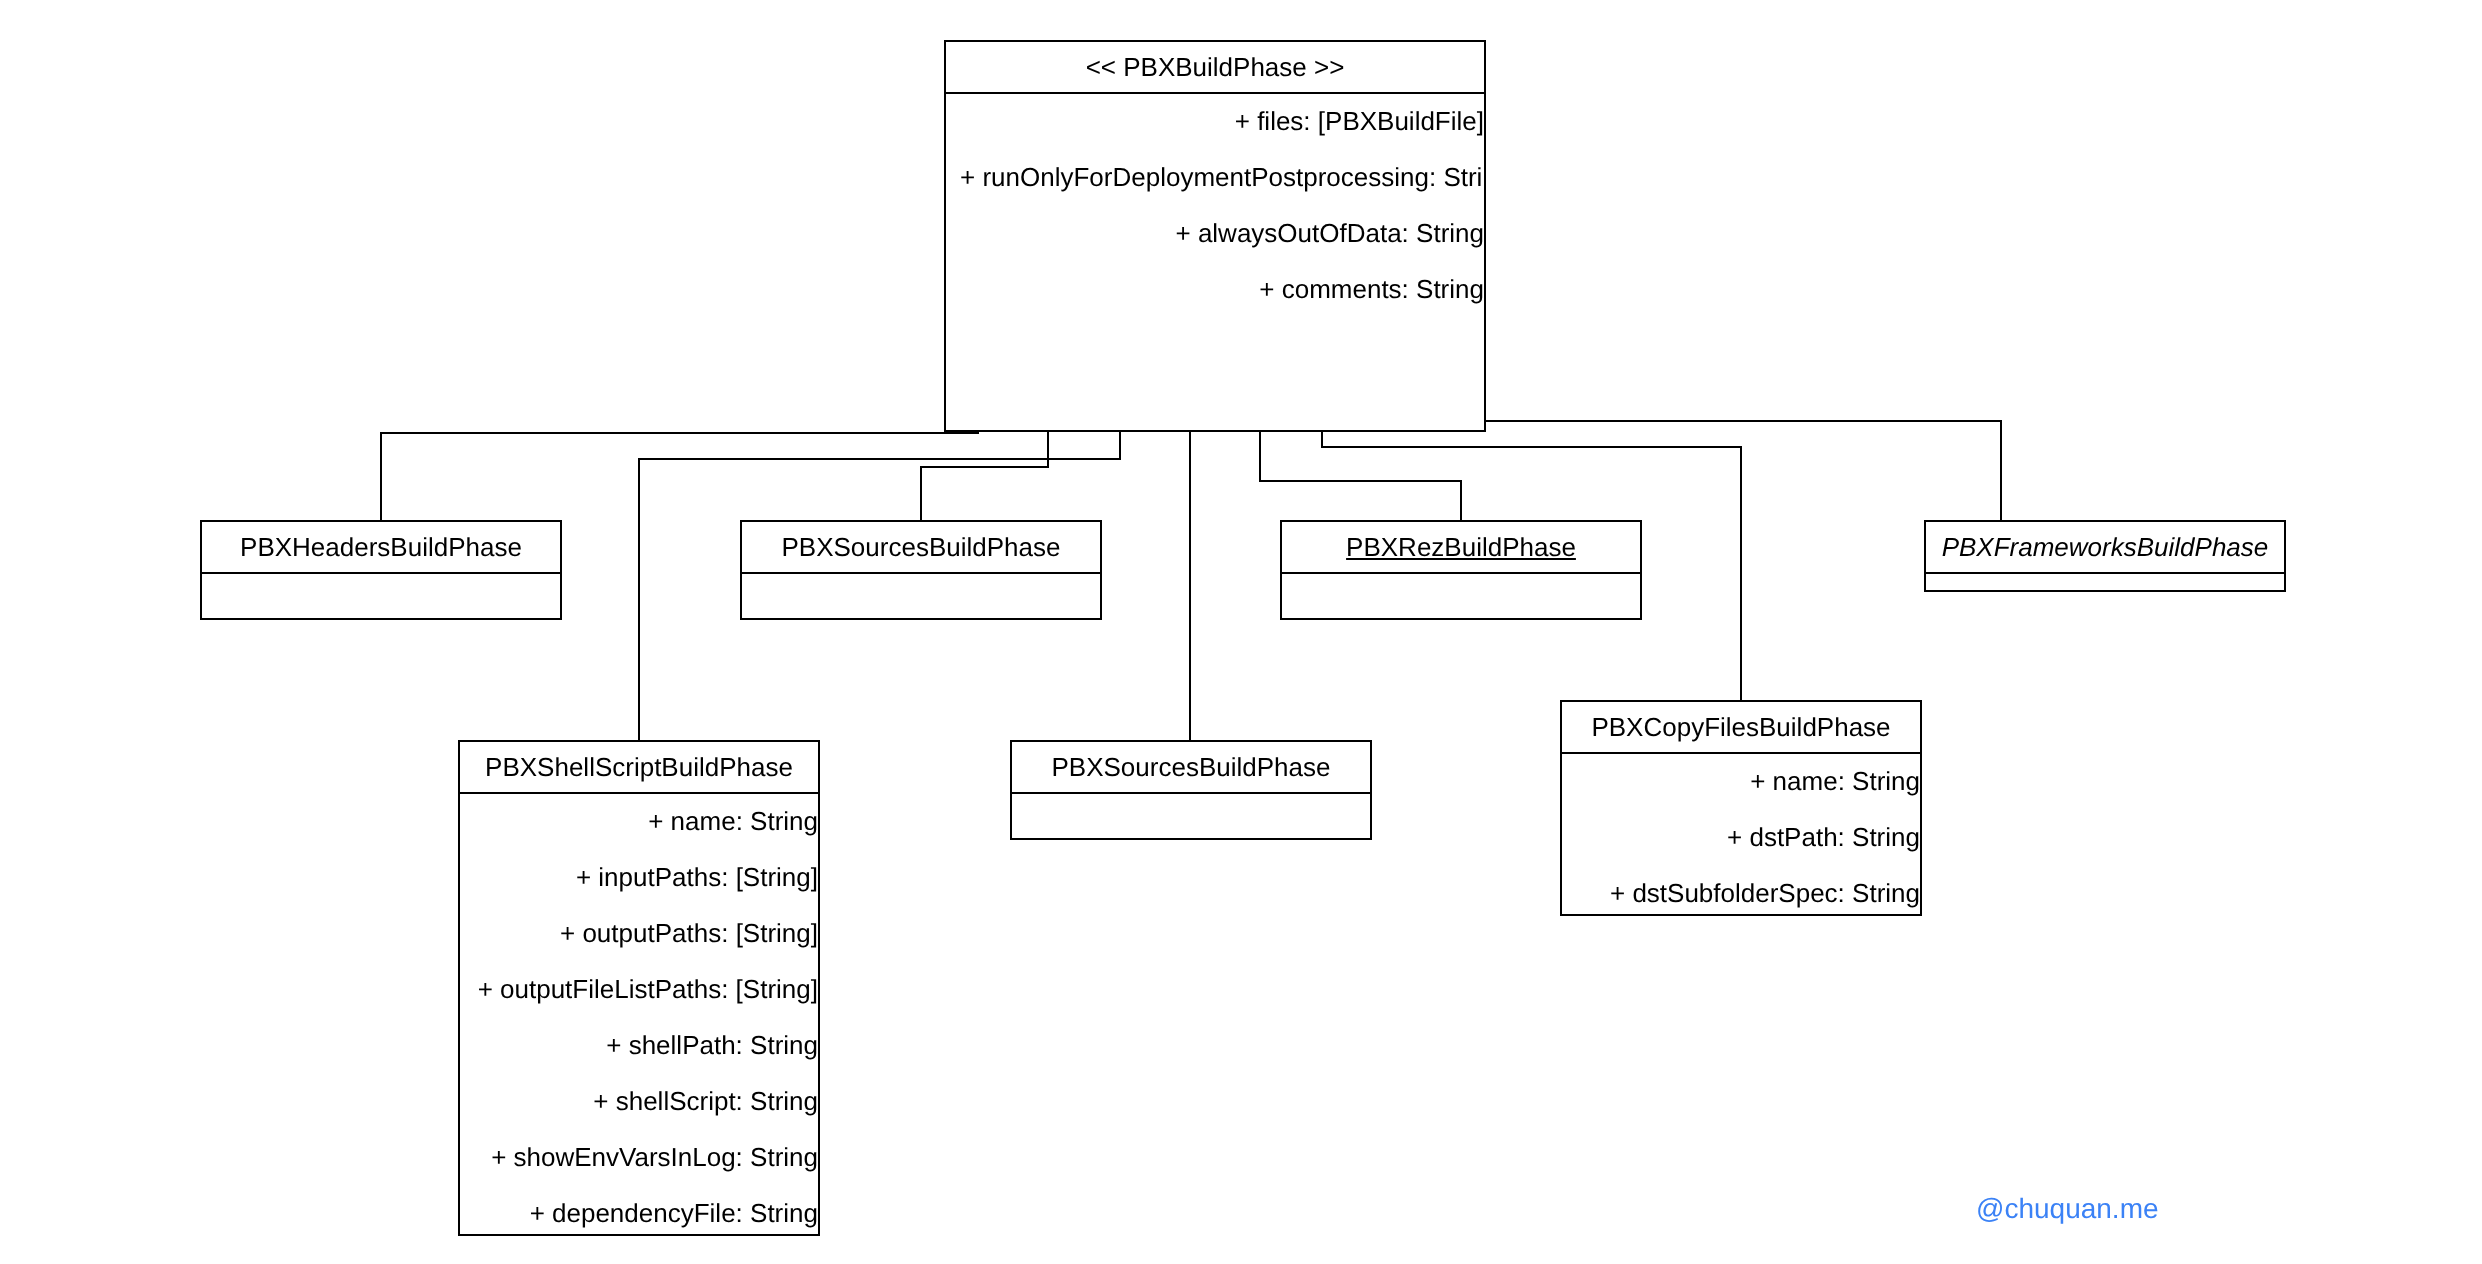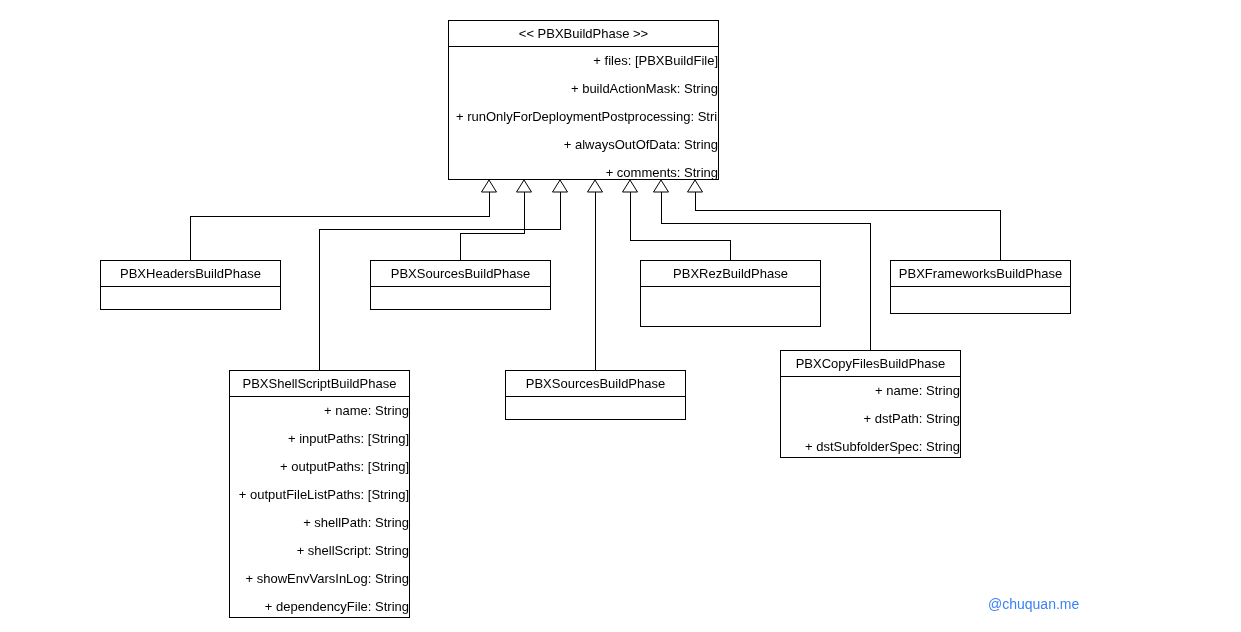--- a/index.html
+++ b/index.html
@@ -99,47 +99,46 @@
       <polygon points="489,180 496.5,192 481.5,192"></polygon>
       <polygon points="524,180 531.5,192 516.5,192"></polygon>
       <polygon points="560,180 567.5,192 552.5,192"></polygon>
       <polygon points="595,180 602.5,192 587.5,192"></polygon>
       <polygon points="630,180 637.5,192 622.5,192"></polygon>
       <polygon points="661,180 668.5,192 653.5,192"></polygon>
       <polygon points="695,180 702.5,192 687.5,192"></polygon>
     </g>
   </svg>
 
-  <div class="uml-class" style="left:448px; top:20px; width:271px; height:160px;">
+  <div class="uml-class" style="left:472px; top:20px; width:271px; height:196px;">
     <div class="uml-header">&lt;&lt; PBXBuildPhase &gt;&gt;</div>
     <div class="uml-attrs">
       <div class="uml-attr">+ files: [PBXBuildFile]</div>
-      <div class="uml-attr">+ buildActionMask: String</div>
       <div class="uml-attr">+ runOnlyForDeploymentPostprocessing: String</div>
       <div class="uml-attr">+ alwaysOutOfData: String</div>
       <div class="uml-attr">+ comments: String</div>
     </div>
   </div>
 
   <div class="uml-class" style="left:100px; top:260px; width:181px; height:50px;">
     <div class="uml-header">PBXHeadersBuildPhase</div>
     <div class="uml-attrs uml-empty"></div>
   </div>
 
   <div class="uml-class" style="left:370px; top:260px; width:181px; height:50px;">
     <div class="uml-header">PBXSourcesBuildPhase</div>
     <div class="uml-attrs uml-empty"></div>
   </div>
 
-  <div class="uml-class" style="left:640px; top:260px; width:181px; height:67px;">
+  <div class="uml-class" style="left:640px; top:260px; width:181px; height:50px;text-decoration:underline;">
     <div class="uml-header">PBXRezBuildPhase</div>
     <div class="uml-attrs uml-empty"></div>
   </div>
 
-  <div class="uml-class" style="left:890px; top:260px; width:181px; height:54px;">
+  <div class="uml-class" style="left:962px; top:260px; width:181px; height:36px;font-style:italic;">
     <div class="uml-header">PBXFrameworksBuildPhase</div>
     <div class="uml-attrs uml-empty"></div>
   </div>
 
   <div class="uml-class" style="left:229px; top:370px; width:181px; height:248px;">
     <div class="uml-header">PBXShellScriptBuildPhase</div>
     <div class="uml-attrs">
       <div class="uml-attr">+ name: String</div>
       <div class="uml-attr">+ inputPaths: [String]</div>
       <div class="uml-attr">+ outputPaths: [String]</div>

